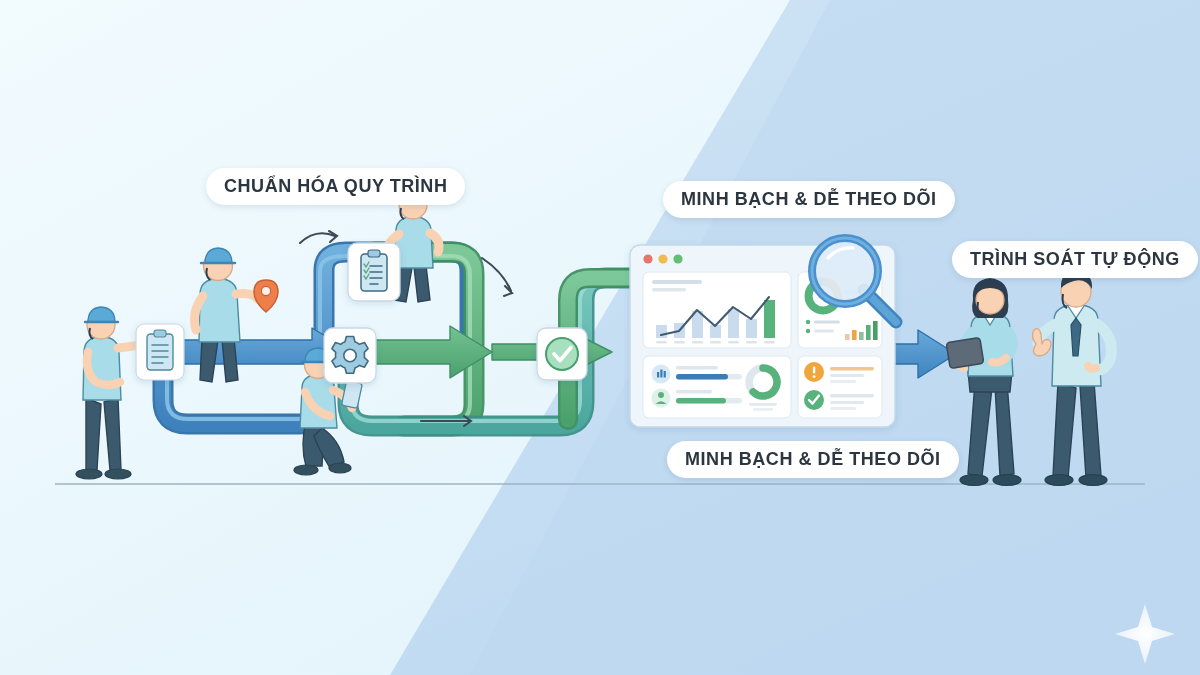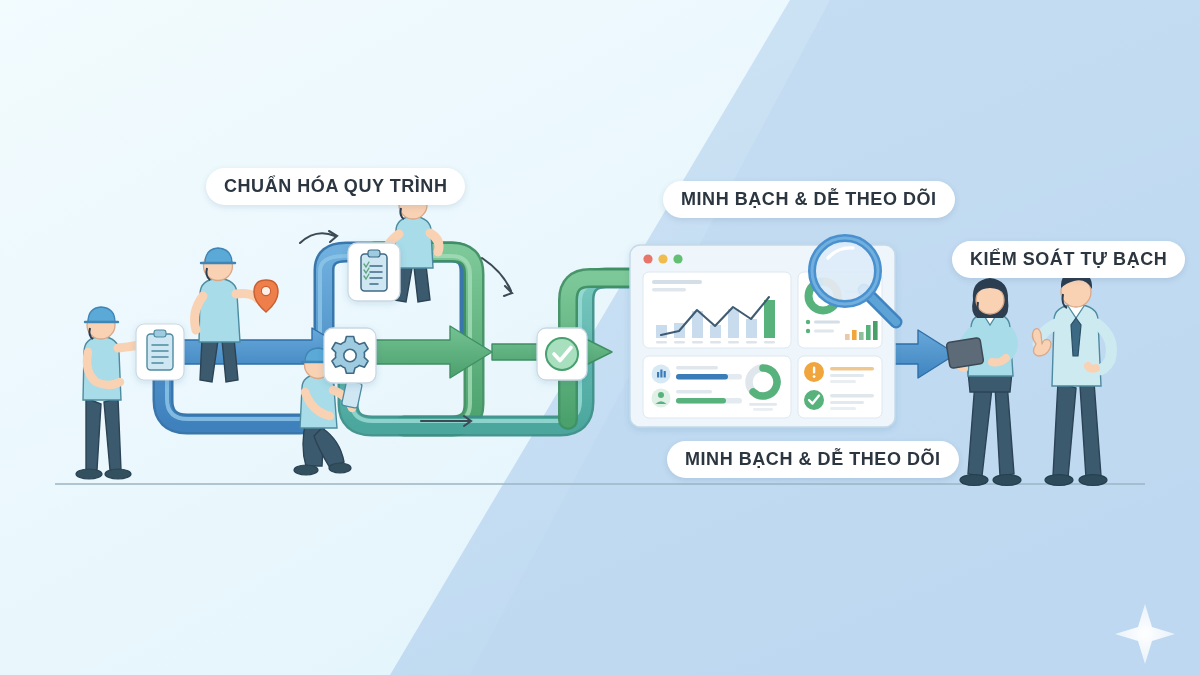--- a/index.html
+++ b/index.html
@@ -414,16 +414,16 @@
 
   <div class="pill" id="pill-transparency-top">
     <span>MINH BẠCH &amp; DỄ THEO DÕI</span>
   </div>
 
   <div class="pill" id="pill-transparency-bottom">
     <span>MINH BẠCH &amp; DỄ THEO DÕI</span>
   </div>
 
   <div class="pill" id="pill-autocontrol">
-    <span>KIỂM SOÁT TỰ BẠCH</span>
+    <span>TRÌNH SOÁT TỰ ĐỘNG</span>
   </div>
 
 </div>
 
 </body></html>

